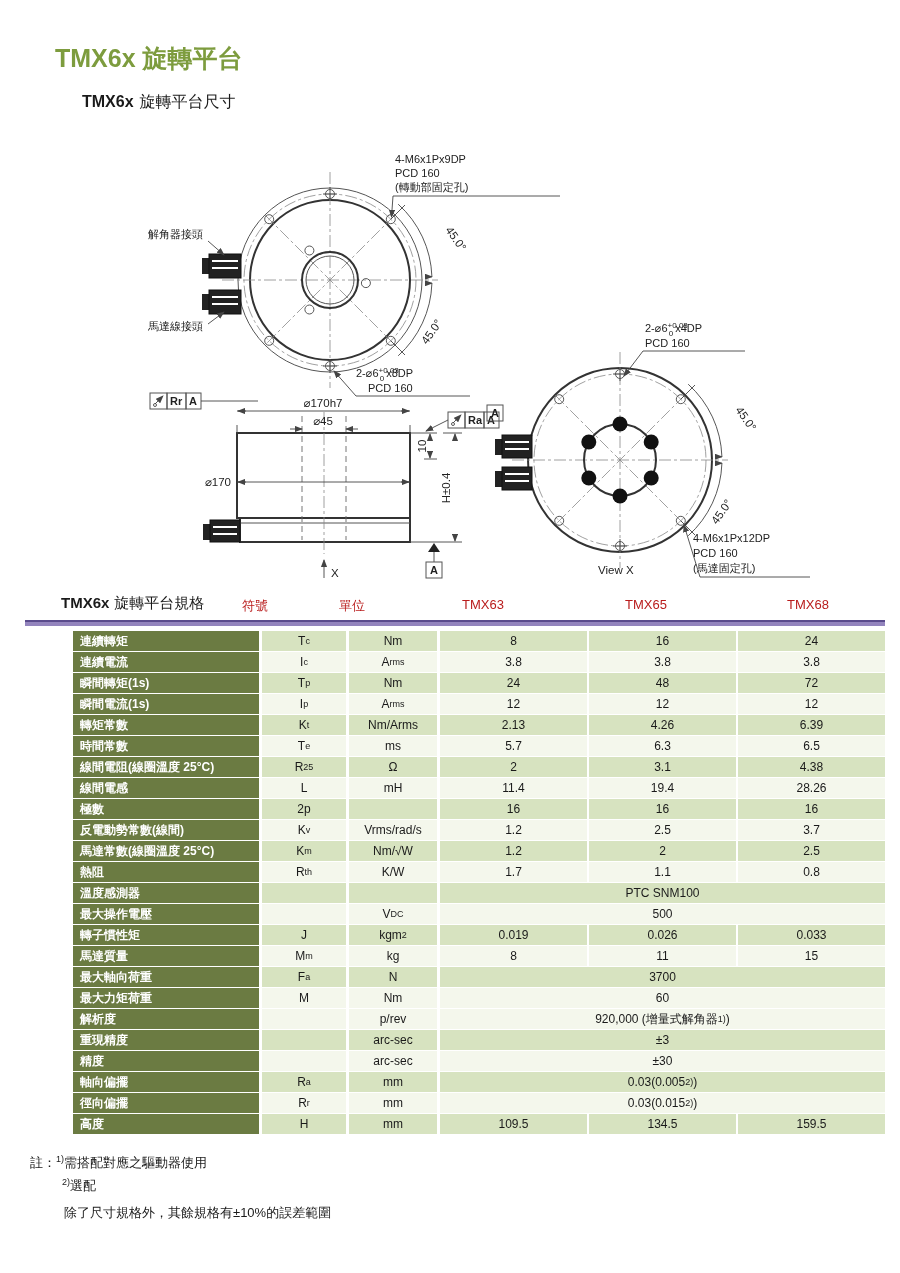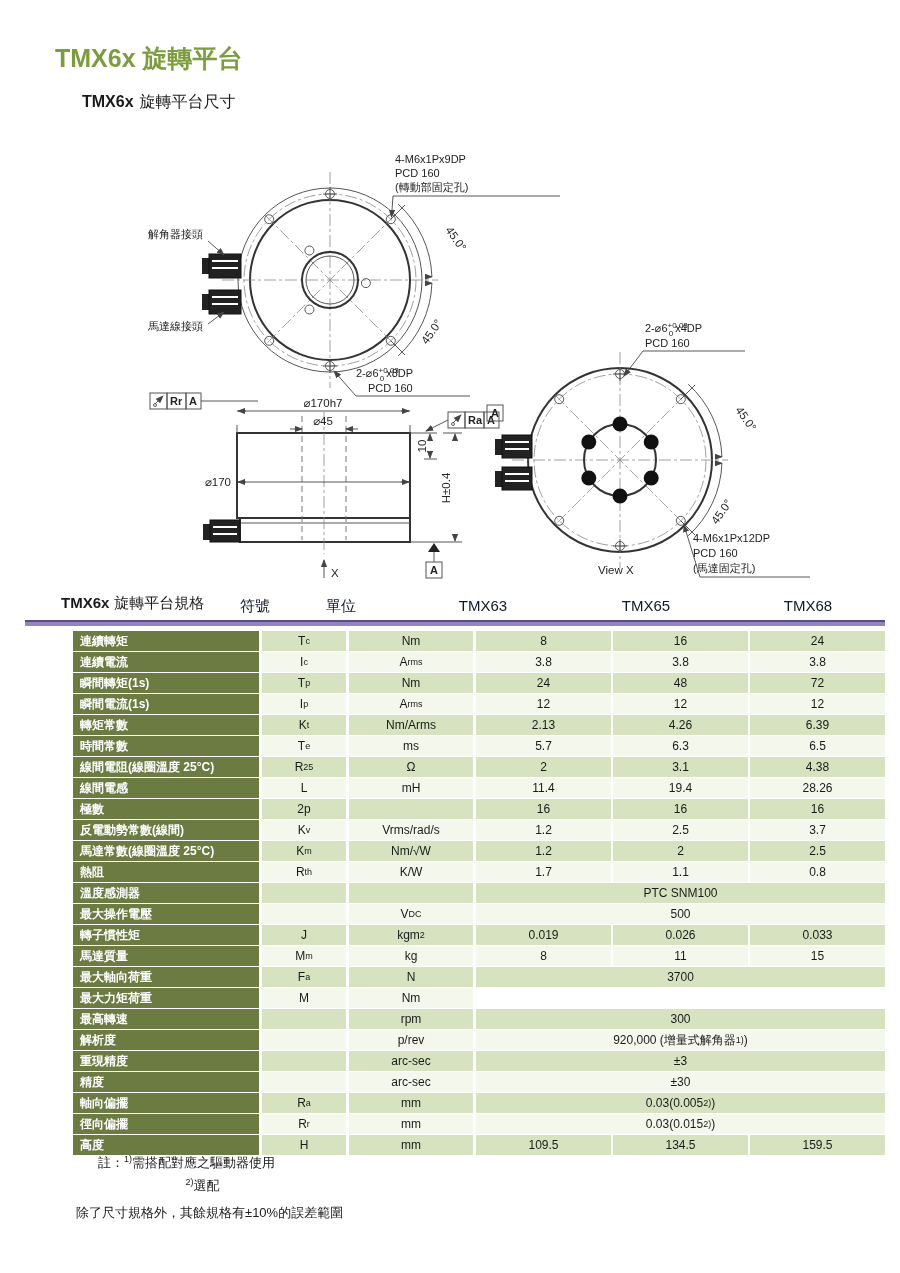--- a/index.html
+++ b/index.html
@@ -19,39 +19,39 @@
   .thick{stroke:#333;stroke-width:2;fill:none;}
   .cl{stroke:#888;stroke-width:0.8;fill:none;stroke-dasharray:12 3 3 3;}
   .dash{stroke:#666;stroke-width:0.9;fill:none;stroke-dasharray:6 4;}
   .dimln{stroke:#444;stroke-width:0.9;fill:none;}
   .ldr{stroke:#444;stroke-width:0.9;fill:none;}
 
   .spec-table{position:absolute;left:25px;top:592px;width:860px;}
   .spec-head{position:relative;height:28px;}
   .spec-title{position:absolute;left:5px;top:2px;font-size:15px;margin-left:31px;}
   .spec-title b{font-size:15px;margin-right:5px;}
-  .colhead{position:absolute;top:5px;transform:translateX(-50%);font-size:15px;color:#0f172a;}
+  .colhead{position:absolute;top:5px;transform:translateX(-50%);font-size:13px;color:#b91c1c;}
   .purple-bar{height:4px;background:#9384bd;border-top:2px solid #5a4b8c;}
   .trows{margin-top:5px;}
   .trow{display:flex;height:20px;margin-bottom:1px;font-size:12px;padding-left:48px;}
   .trow>div{height:100%;display:flex;align-items:center;justify-content:center;box-sizing:border-box;}
   .tlabel{width:186px;background:#6b7b42;color:#fff;font-weight:bold;justify-content:flex-start !important;padding-left:7px;margin-right:3px;}
   .tsym{width:84px;margin-right:3px;}
-  .tunit{width:124px;margin-right:3px;}
+  .tunit{width:88px;margin-right:3px;}
   .tval{flex:1;margin-right:2px;}
   .tval:last-child{margin-right:0;}
   .tspanval{flex:1;}
   .odd .tsym,.odd .tunit,.odd .tval,.odd .tspanval{background:#d7e3c0;}
   .even .tsym,.even .tunit,.even .tval,.even .tspanval{background:#f4f7ec;}
   sub,sup{font-size:9px;line-height:0;}
 
-  .notes{position:absolute;left:30px;top:1156px;font-size:13px;line-height:1.05;text-align:center;}
+  .notes{position:absolute;left:30px;top:1156px;font-size:13px;line-height:1.05;}
   .note-line{margin-bottom:9px;}
   .note-2{margin-left:32px;}
-  .note-3{margin-left:46px;margin-top:14px;}
+  .note-3{margin-left:34px;margin-top:14px;}
 </style>
 </head>
 <body>
 
 <div class="page">
 
   <div class="main-title">TMX6x 旋轉平台</div>
   <div class="subtitle">
     <b>TMX6x</b><span>旋轉平台尺寸</span>
   </div>
@@ -278,21 +278,21 @@
       <text class="dim" x="598" y="444">View X</text>
     </g>
   </svg>
 
   <div class="spec-table">
     <div class="spec-head">
       <div class="spec-title">
         <b>TMX6x</b><span>旋轉平台規格</span>
       </div>
       <span class="colhead" style="left:230px">符號</span>
-      <span class="colhead" style="left:316px">單位</span>
+      <span class="colhead" style="left:327px">單位</span>
       <span class="colhead" style="left:458px">TMX63</span>
       <span class="colhead" style="left:621px">TMX65</span>
       <span class="colhead" style="left:783px">TMX68</span>
     </div>
     <div class="purple-bar"></div>
     <div class="trows">
         <div class="trow odd">
           <div class="tlabel">連續轉矩</div>
           <div class="tsym">T<sub>c</sub></div>
           <div class="tunit">Nm</div>
@@ -419,26 +419,21 @@
         <div class="trow odd">
           <div class="tlabel">最大軸向荷重</div>
           <div class="tsym">F<sub>a</sub></div>
           <div class="tunit">N</div>
           <div class="tspanval">3700</div>
         </div>
         <div class="trow even">
           <div class="tlabel">最大力矩荷重</div>
           <div class="tsym">M</div>
           <div class="tunit">Nm</div>
-        </div>
-        <div class="trow odd">
-          <div class="tlabel">最高轉速</div>
-          <div class="tsym"></div>
-          <div class="tunit">rpm</div>
-          <div class="tspanval">300</div>
+          <div class="tspanval">60</div>
         </div>
         <div class="trow even">
           <div class="tlabel">解析度</div>
           <div class="tsym"></div>
           <div class="tunit">p/rev</div>
           <div class="tspanval">920,000 (增量式解角器 <sup>1)</sup>)</div>
         </div>
         <div class="trow odd">
           <div class="tlabel">重現精度</div>
           <div class="tsym"></div>

